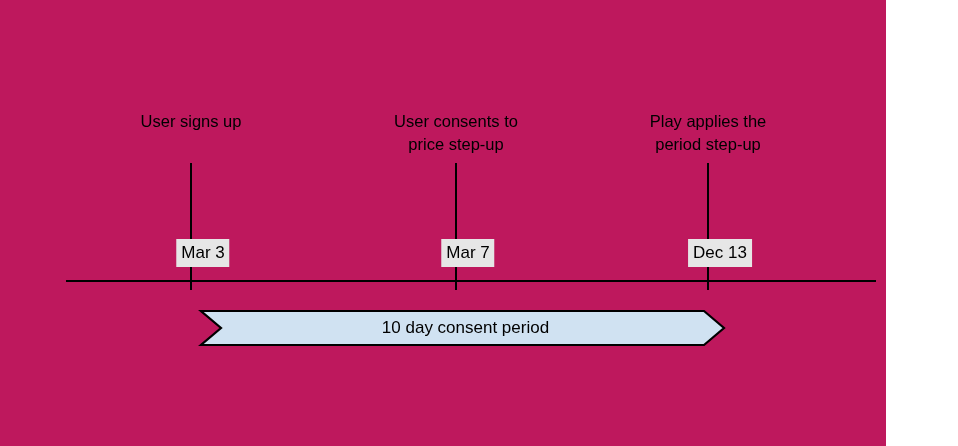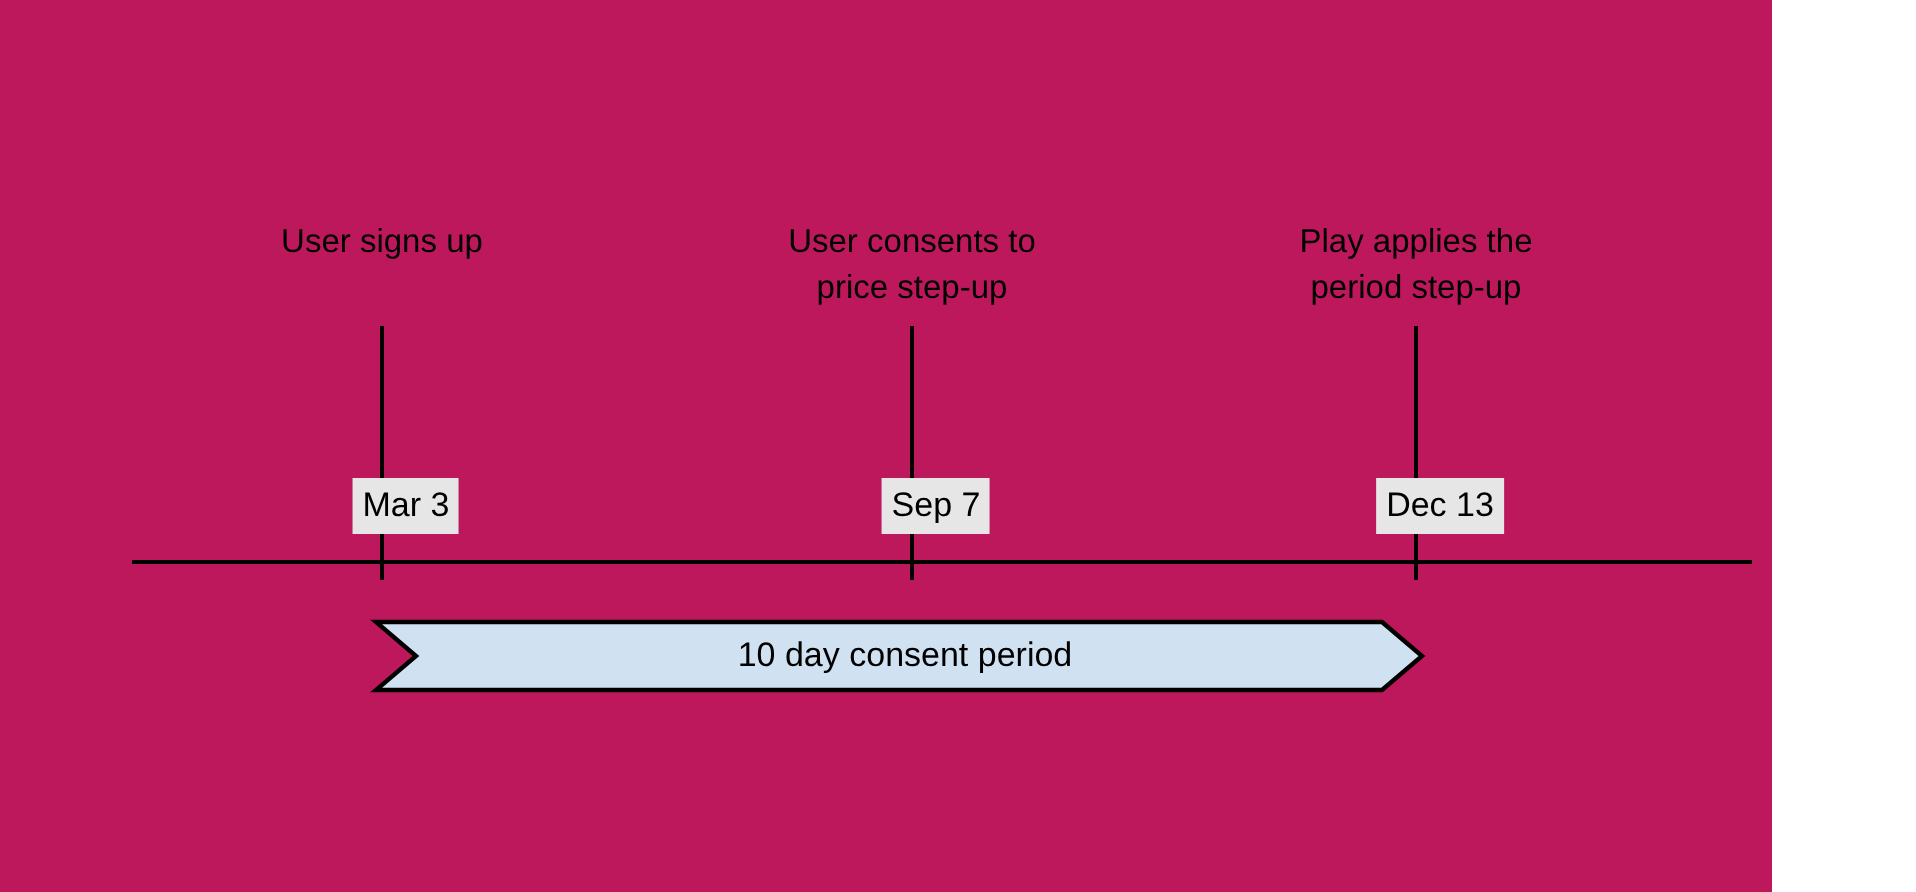--- a/index.html
+++ b/index.html
@@ -67,21 +67,21 @@
     line-height: 28px;
     height: 28px;
     padding: 0 5px;
     white-space: nowrap;
     margin-left: 12px;
   }
 
   
   .banner {
     position: absolute;
-    left: 187px;
+    left: 200px;
     top: 310px;
     width: 525px;
     height: 36px;
     text-align: right;
   }
   .banner svg {
     display: block;
     width: 525px;
     height: 36px;
     overflow: visible;
@@ -112,21 +112,21 @@
   <div class="marker" style="left:191px;">
     <div class="marker-caption">User signs up</div>
     <div class="marker-stem"></div>
     <div class="marker-date">Mar 3</div>
   </div>
 
   <div class="marker" style="left:456px;">
     <div class="marker-caption">User consents to
 price step-up</div>
     <div class="marker-stem"></div>
-    <div class="marker-date">Sep 7</div>
+    <div class="marker-date">Mar 7</div>
   </div>
 
   <div class="marker" style="left:708px;">
     <div class="marker-caption">Play applies the
 period step-up</div>
     <div class="marker-stem"></div>
     <div class="marker-date">Dec 13</div>
   </div>
 
   <div class="banner">

